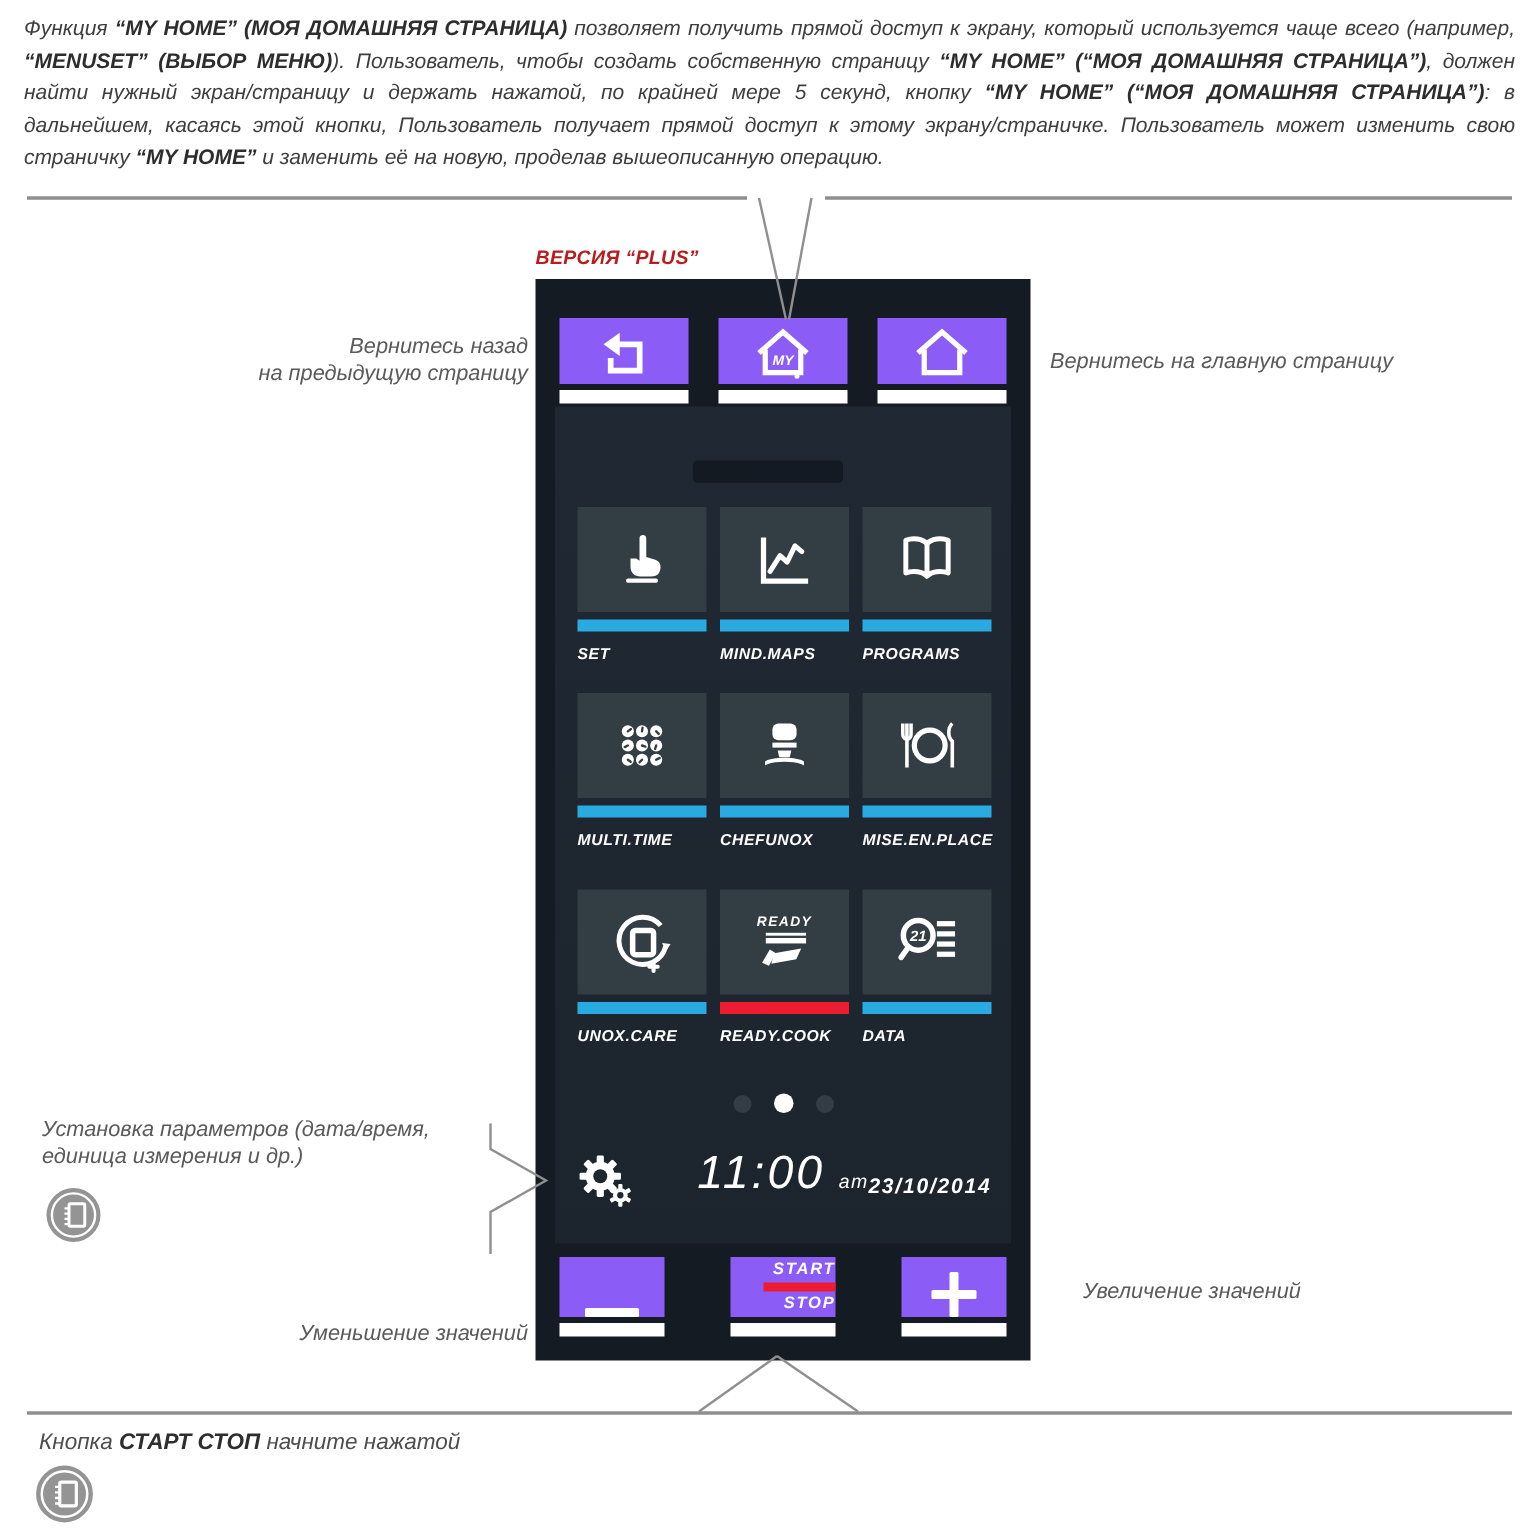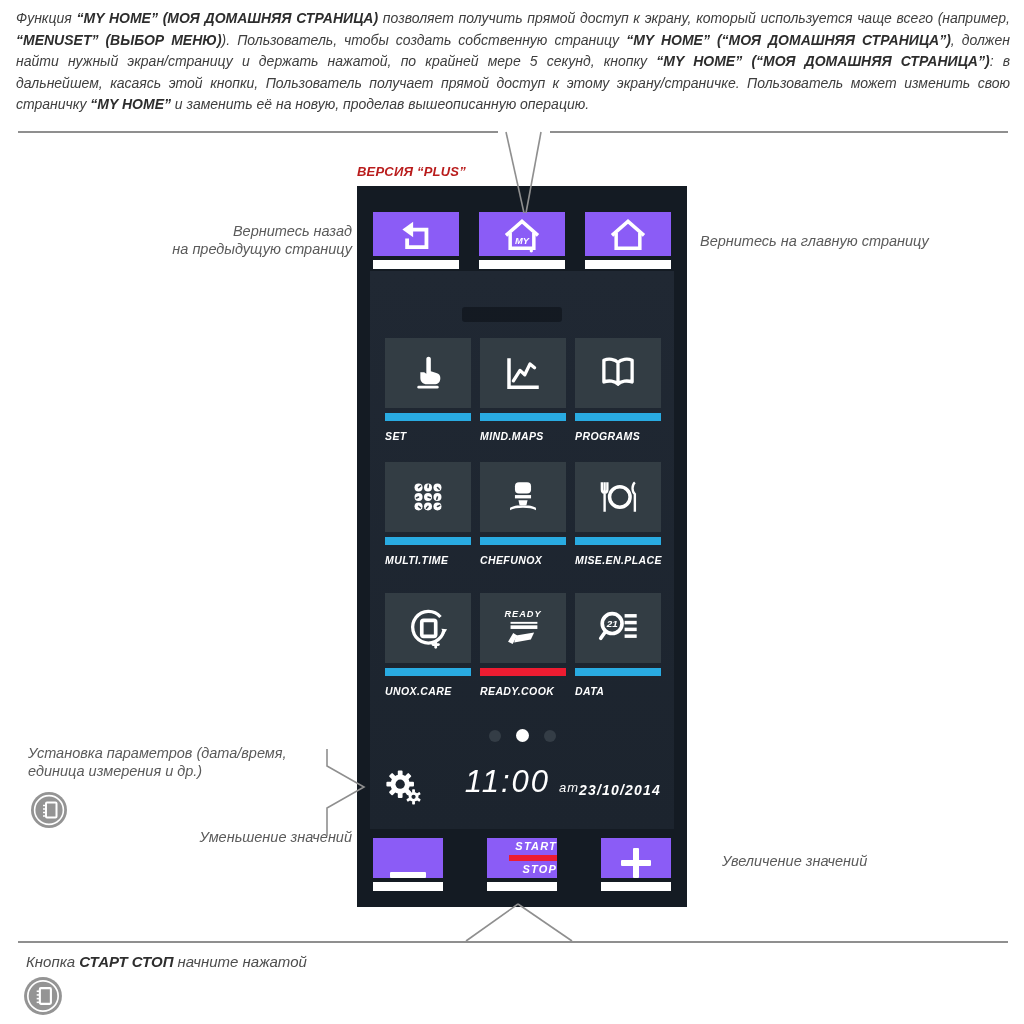--- a/index.html
+++ b/index.html
@@ -76,21 +76,21 @@
 
   <div class="ann ann-right" style="left:0;width:352px;top:222px;">
     <div>Вернитесь назад</div>
     <div>на предыдущую страницу</div>
   </div>
   <div class="ann" style="left:700px;top:232px;">Вернитесь на главную страницу</div>
   <div class="ann" style="left:28px;top:744px;width:320px;">
     <div>Установка параметров (дата/время,</div>
     <div>единица измерения и др.)</div>
   </div>
-  <div class="ann ann-right" style="left:0;width:352px;top:828px;">Уменьшение значений</div>
+  <div class="ann ann-right" style="left:0;width:352px;top:880px;">Уменьшение значений</div>
   <div class="ann" style="left:722px;top:852px;">Увеличение значений</div>
 
   <svg class="manual" style="left:30px;top:791px;" width="38" height="38" viewBox="0 0 38 38">
     <circle cx="19" cy="19" r="18" fill="#949494"></circle>
     <circle cx="19" cy="19" r="14.4" fill="none" stroke="#fff" stroke-width="1.6"></circle>
     <rect x="16" y="11.5" width="10.5" height="15" rx="1" fill="none" stroke="#fff" stroke-width="2"></rect>
     <g stroke="#fff" stroke-width="1.5">
         <path d="M13,14.5 h3"></path>
         <path d="M13,18 h3"></path>
         <path d="M13,21.5 h3"></path>

